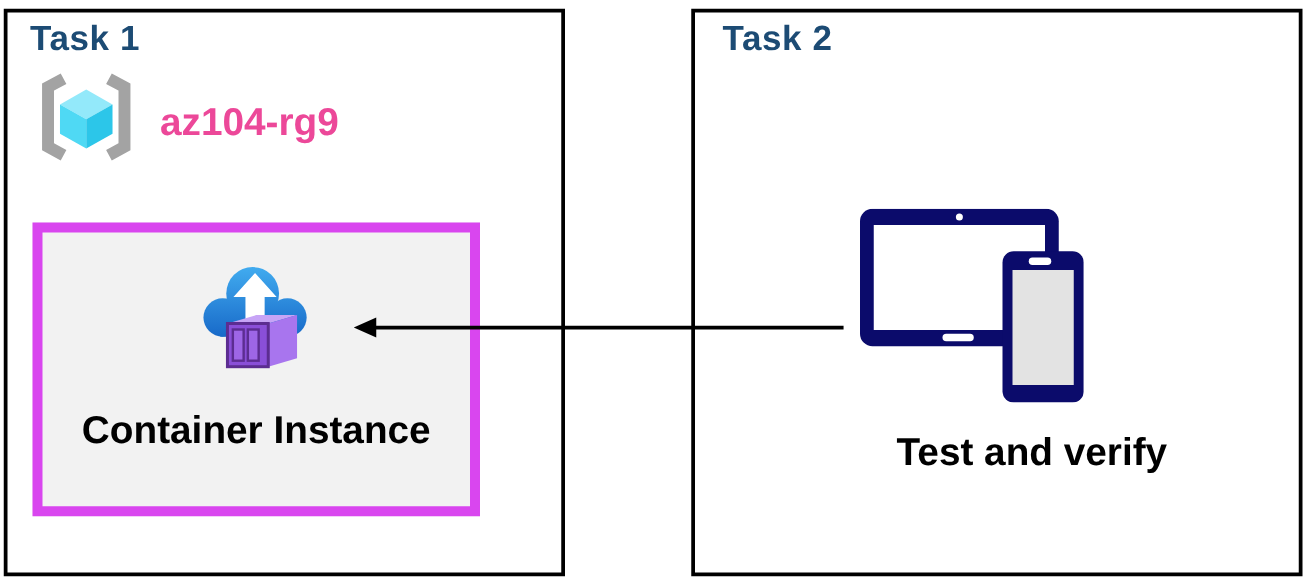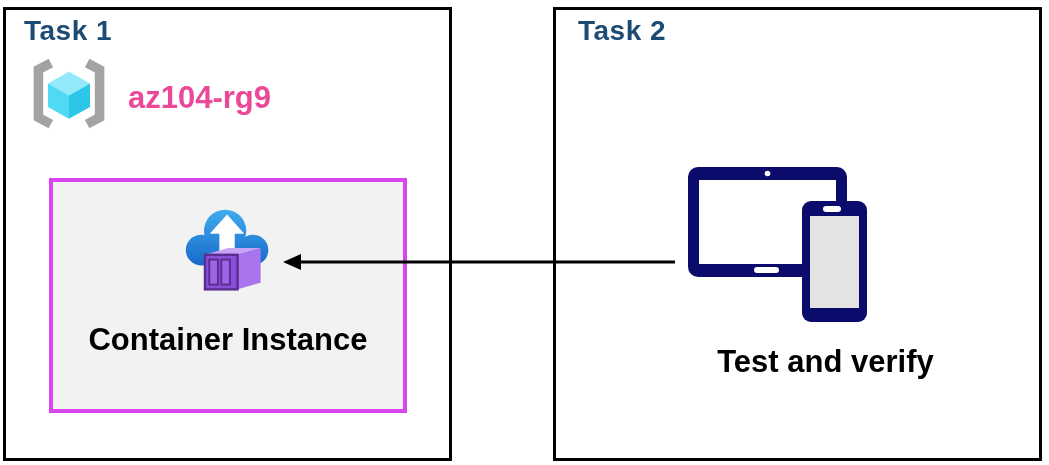--- a/index.html
+++ b/index.html
@@ -37,24 +37,24 @@
   .rg-name {
     position: absolute;
     left: 122px; top: 70px;
     font-size: 31px;
     font-weight: 700;
     color: #ec4899;
   }
 
   .inner-box {
     position: absolute;
-    left: 43px; top: 168px;
+    left: 20px; top: 168px;
     width: 358px; height: 235px;
     background: #F2F2F2;
-    border: 4px solid #d946ef;
+    border: 8px solid #d946ef;
   }
 
   .ci-icon { display: block; margin: 20px auto 0 auto; }
 
   .ci-label {
     margin-top: 24px;
     text-align: center;
     font-size: 31px;
     font-weight: 700;
     color: #000000;

